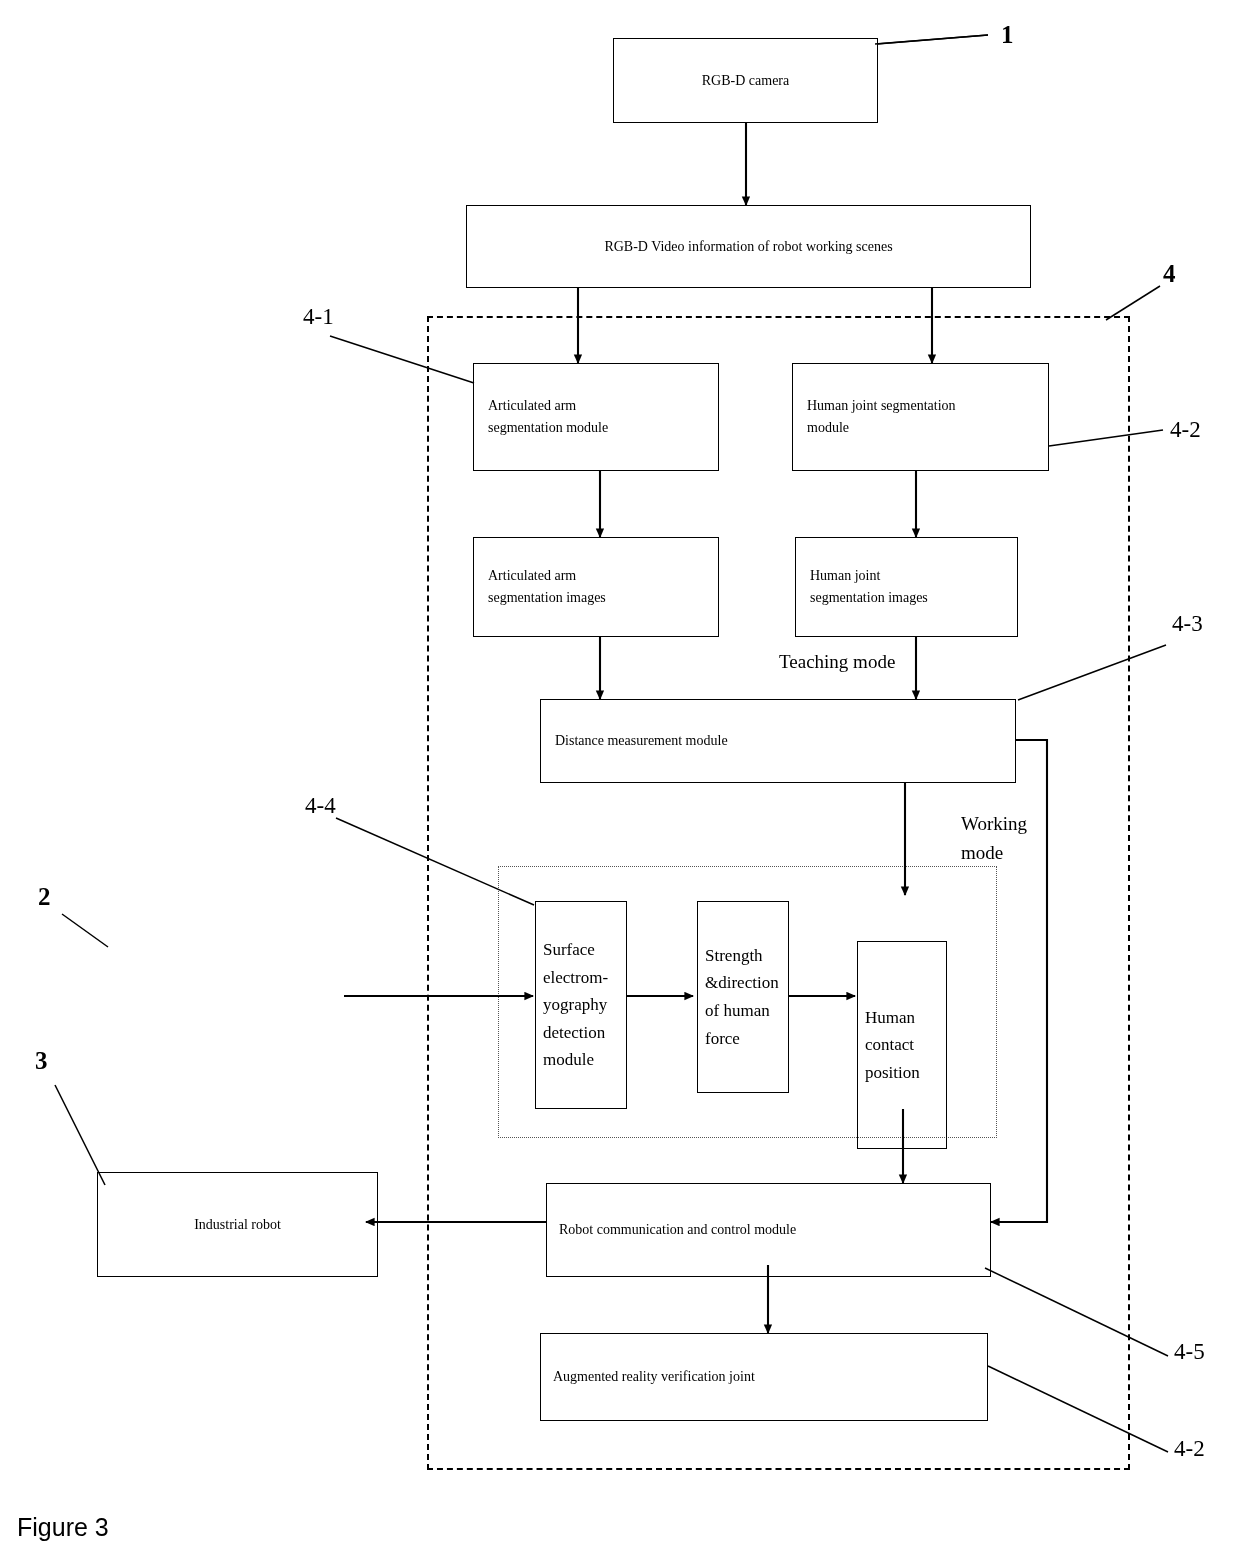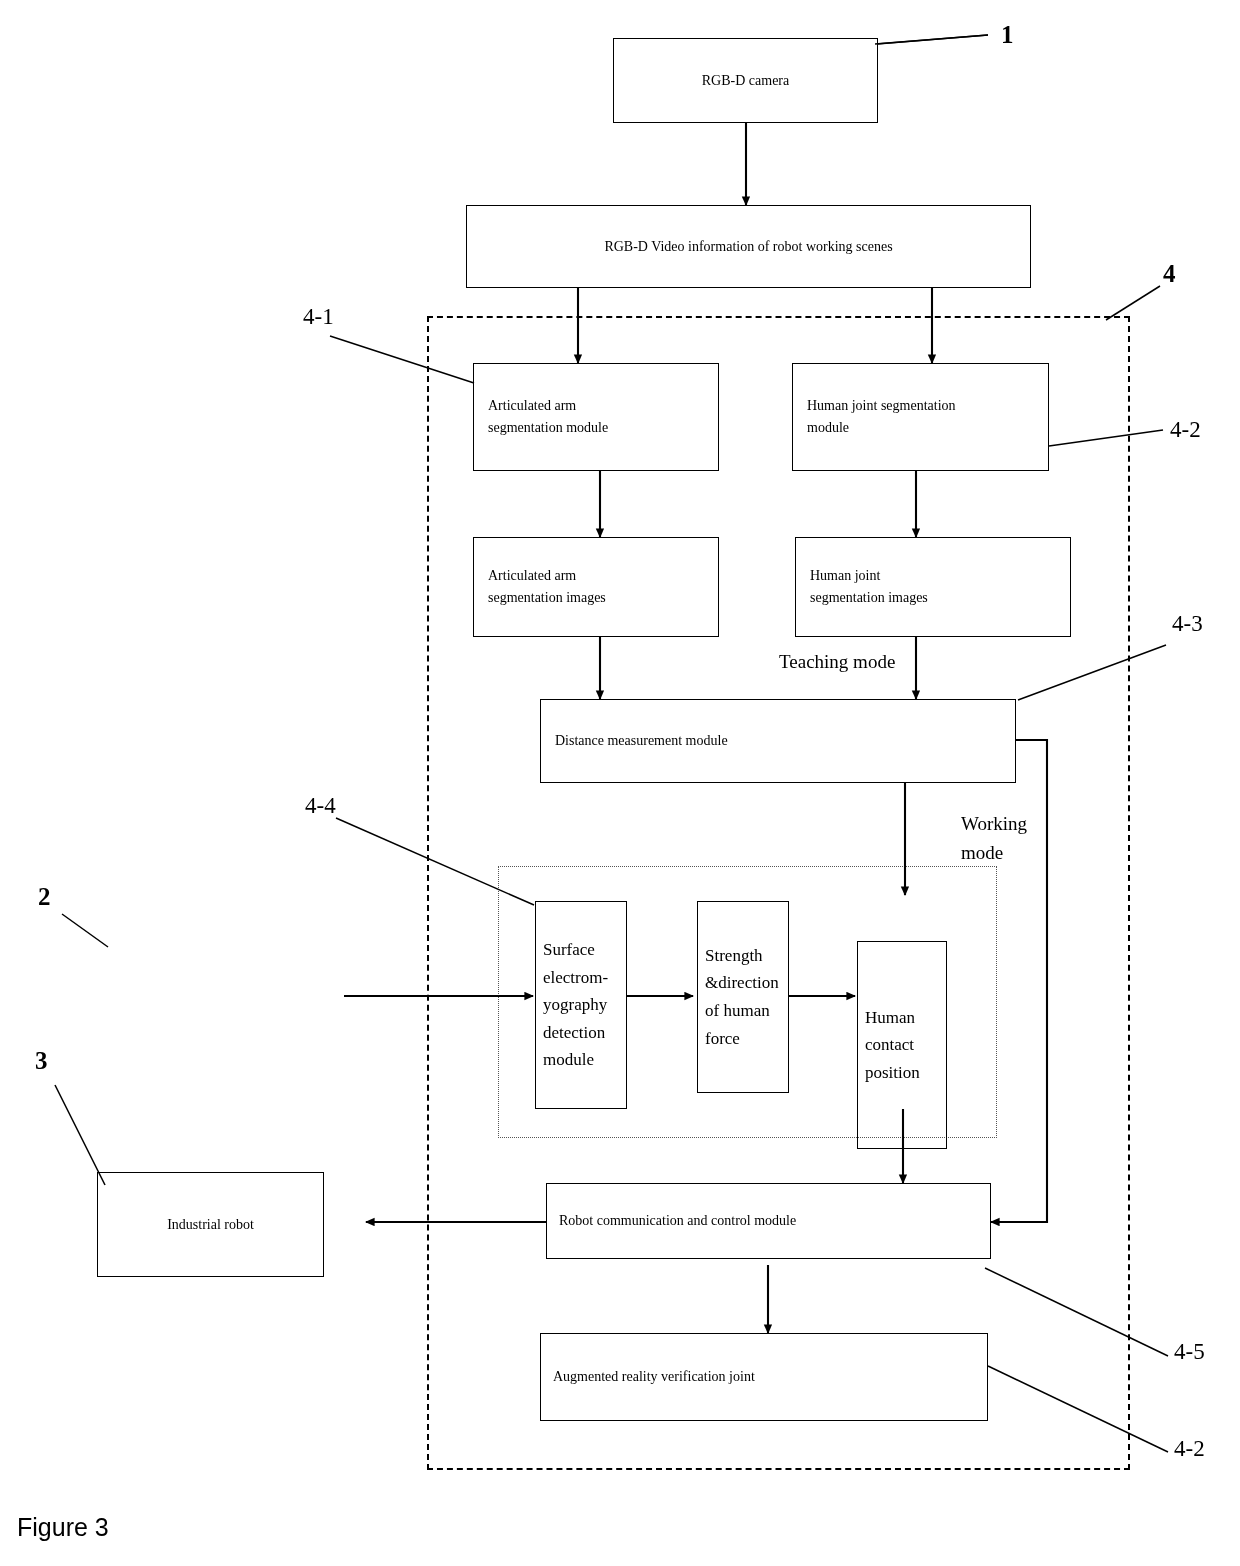--- a/index.html
+++ b/index.html
@@ -108,21 +108,21 @@
   <div class="box left" style="left:792px;top:363px;width:257px;height:108px;">
     <span class="txt" style="white-space: pre-line;">Human joint segmentation
 module</span>
   </div>
 
   <div class="box left" style="left:473px;top:537px;width:246px;height:100px;">
     <span class="txt" style="white-space: pre-line;">Articulated arm
 segmentation images</span>
   </div>
 
-  <div class="box left" style="left:795px;top:537px;width:276px;height:100px;">
+  <div class="box left" style="left:795px;top:537px;width:223px;height:100px;">
     <span class="txt" style="white-space: pre-line;">Human joint
 segmentation images</span>
   </div>
 
   <div class="box left" style="left:540px;top:699px;width:476px;height:84px;">
     <span class="txt">Distance measurement module</span>
   </div>
 
   <div class="tallbox" style="left:535px;top:901px;width:92px;height:208px;">
     <span class="txt" style="white-space: pre-line;">Surface
@@ -139,25 +139,25 @@
 force</span>
   </div>
 
   <div class="tallbox" style="left:857px;top:901px;width:90px;height:208px;margin-top:40px;">
     <span class="txt" style="white-space: pre-line;">Human
 contact
 position</span>
   </div>
 
 
-  <div class="box center" style="left:97px;top:1172px;width:227px;height:105px;">
+  <div class="box center" style="left:97px;top:1172px;width:281px;height:105px;">
     <span class="txt">Industrial robot</span>
   </div>
 
-  <div class="box pad left" style="left:546px;top:1183px;width:445px;height:76px;">
+  <div class="box pad left" style="left:546px;top:1183px;width:445px;height:94px;">
     <span class="txt">Robot communication and control module</span>
   </div>
 
   <div class="box pad left" style="left:540px;top:1333px;width:448px;height:88px;">
     <span class="txt">Augmented reality verification joint</span>
   </div>
 
   <div class="freetxt" style="left:779px;top:648px;">Teaching mode</div>
 
   <div class="freetxt" style="left: 961px; top: 810px; width: 84px; white-space: pre-line;">Working

